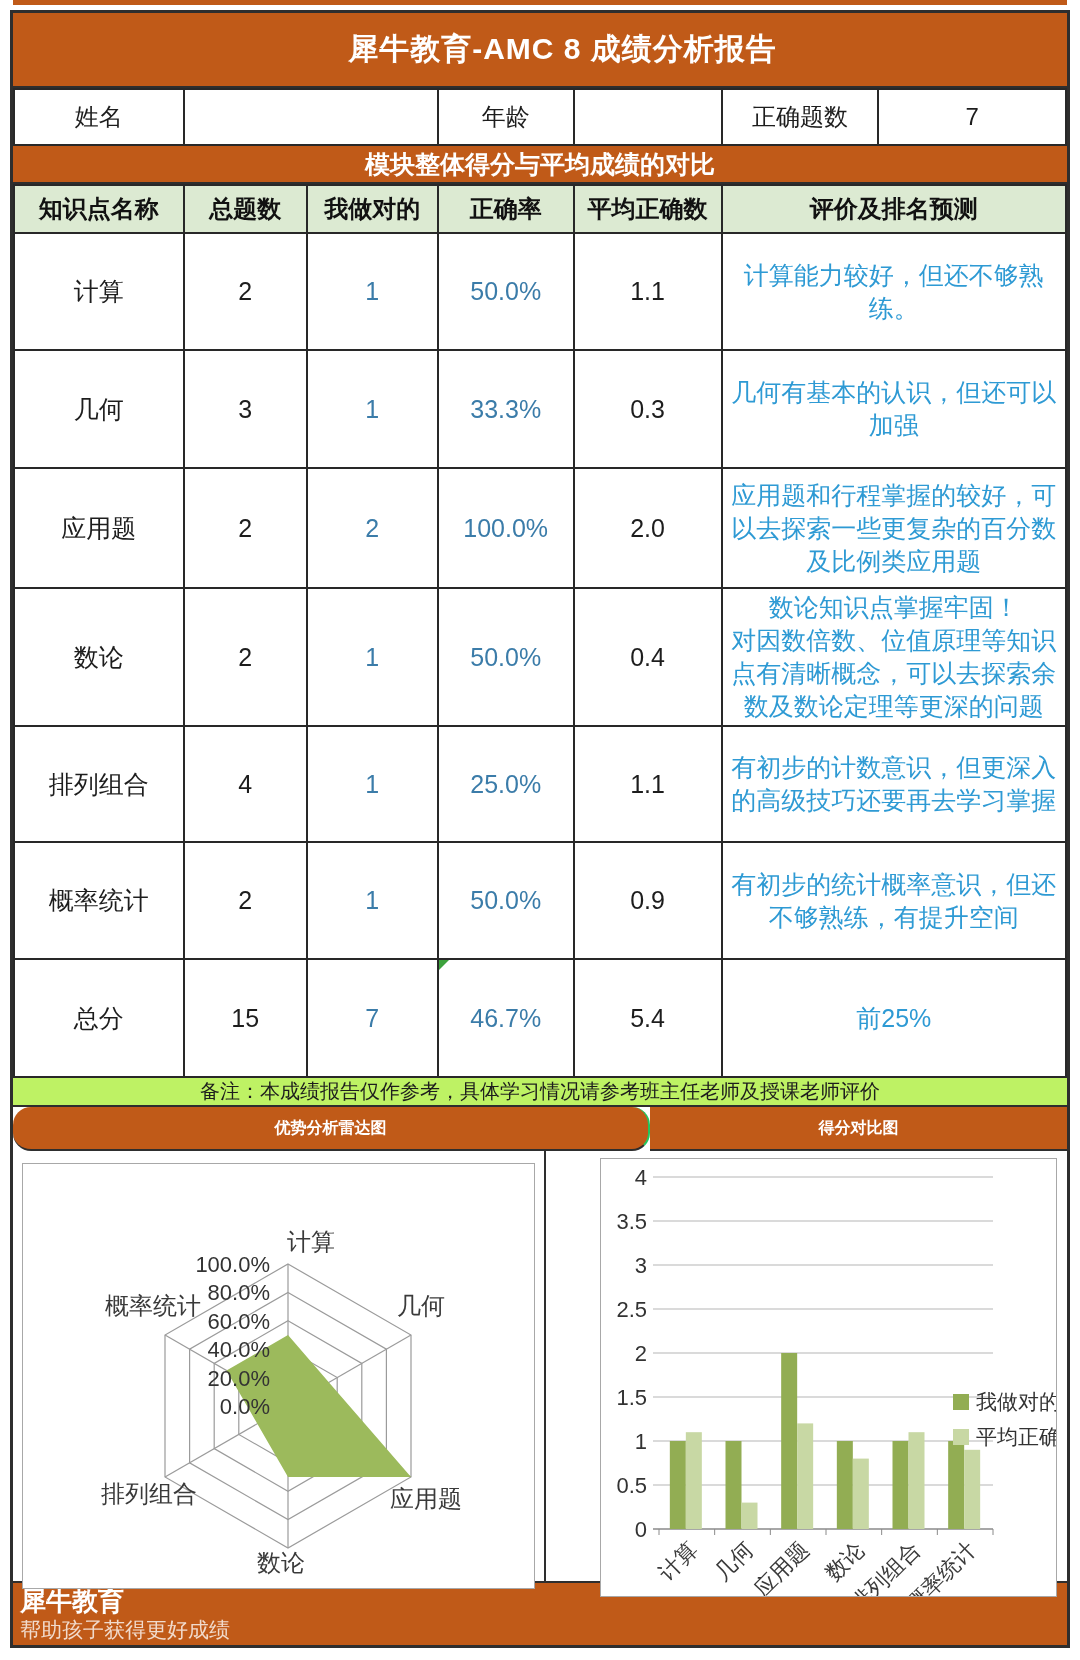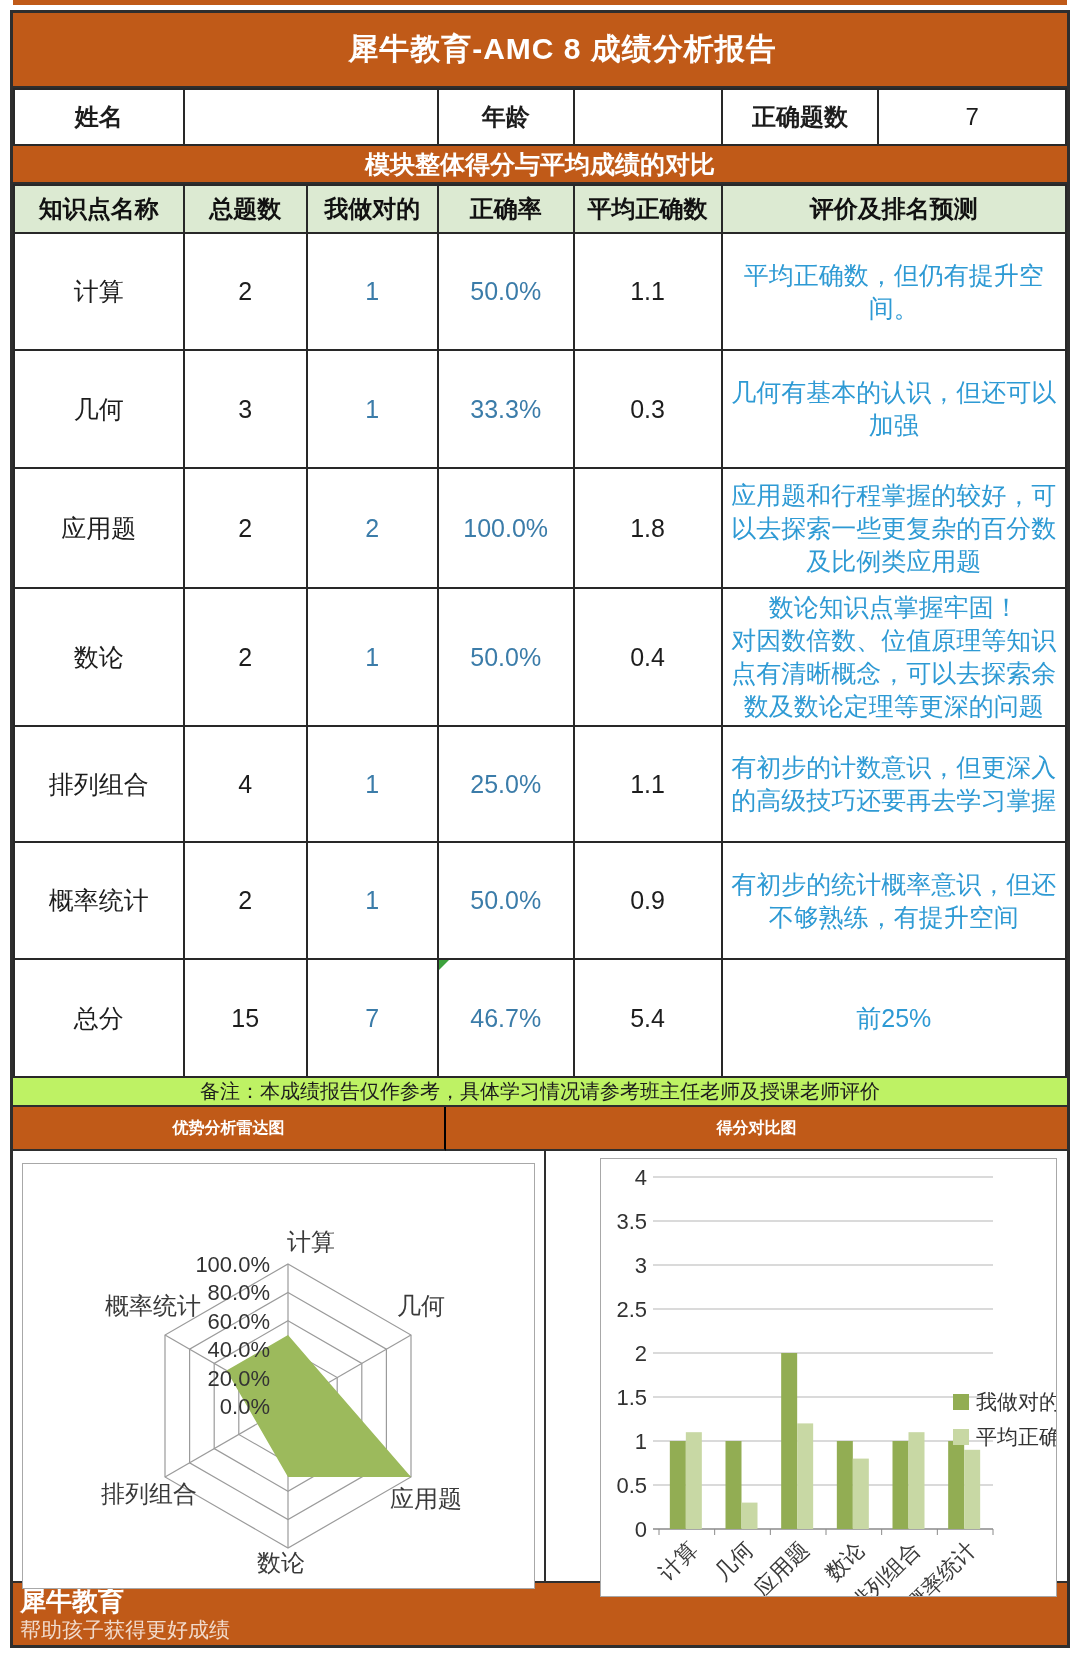--- a/index.html
+++ b/index.html
@@ -5,34 +5,34 @@
   html,body{margin:0;padding:0;background:#ffffff;}
   body{width:1080px;height:1660px;position:relative;font-family:"Liberation Sans","DejaVu Sans",sans-serif;color:#1d1d1d;}
   .top-strip{position:absolute;top:0;left:13px;right:13px;height:5px;background:#c05a18;}
   .frame{position:absolute;left:10px;top:10px;width:1060px;height:1638px;border:3px solid #2e2e2e;box-sizing:border-box;background:#fff;display:flex;flex-direction:column;}
   .band{background:#c05a18;display:flex;align-items:center;justify-content:center;color:#fff;font-weight:bold;border-bottom:2px solid #2e2e2e;box-sizing:border-box;flex:0 0 auto;}
   .title-band{height:75px;font-size:30px;letter-spacing:1px;padding-left:45px;}
   .section-band{height:38px;font-size:25px;font-family:Liberation Mono, monospace;}
   table{border-collapse:collapse;width:100%;table-layout:fixed;}
   td,th{border:2px solid #282828;text-align:center;vertical-align:middle;padding:2px 6px;box-sizing:border-box;background:#fff;overflow:hidden;}
   .info-table td{height:56px;font-size:24px;}
-  .info-label{font-weight:bold;}
+  .info-label{font-weight:normal;}
   .info-value{font-size:26px;}
   .main-table th{background:#dcead2;font-size:24px;font-weight:bold;height:48px;color:#111;}
   .main-table td{font-size:25px;}
   .cell-name{font-size:25px;}
   .cell-blue{color:#3b7ca9;}
   .cell-comment{color:#2e9ad4;font-size:23px;line-height:1.32;white-space:pre-line;}
   .cell-rank{color:#2e9ad4;font-size:25px;}
   .rate-cell{position:relative;margin-top:36px;}
   .corner-mark{position:absolute;top:0;left:0;width:0;height:0;border-top:10px solid #3da23d;border-right:10px solid transparent;}
   .note-row{height:29px;border-bottom:2px solid #2e2e2e;display:flex;align-items:center;justify-content:center;font-size:20px;box-sizing:border-box;flex:0 0 auto;background:#bef264;}
   .chart-heads{display:flex;flex:0 0 auto;height:44px;}
   .chart-heads .band{flex:0 0 auto;height:44px;border-bottom:2px solid #2e2e2e;}
-  .head-left{width:433px;border-right:2px solid #000000;}
+  .head-left{width:637px;border-right:2px solid #22c55e;border-radius:18px;}
   .head-right{flex:1 1 auto !important;}
   .charts{flex:1 1 auto;display:flex;border-bottom:2px solid #2e2e2e;box-sizing:border-box;background:#fff;}
   .panel{position:relative;box-sizing:border-box;}
   .panel-left{width:533px;border-right:2px solid #2e2e2e;}
   .panel-right{flex:1;}
   .chart-box{position:absolute;border:1px solid #a8a8a8;background:#fff;}
   .radar-box{left:9px;top:12px;width:511px;height:424px;}
   .bar-box{left:54px;top:7px;width:455px;height:437px;}
   .footer{flex:0 0 auto;height:62px;background:#c05a18;display:flex;flex-direction:column;align-items:flex-start;justify-content:center;gap:2px;padding-left:7px;}
   .footer-brand{color:#fff;font-weight:bold;font-size:26px;line-height:1.1;}
@@ -88,36 +88,36 @@
       <th>正确率</th>
       <th>平均正确数</th>
       <th>评价及排名预测</th>
     </tr>
     <tr style="height:117px">
       <td class="cell-name">计算</td>
       <td>2</td>
       <td class="cell-blue">1</td>
       <td class="cell-blue">50.0%</td>
       <td>1.1</td>
-      <td class="cell-comment">平均正确数，但仍有提升空间。</td>
+      <td class="cell-comment">计算能力较好，但还不够熟练。</td>
     </tr>
     <tr style="height:118px">
       <td class="cell-name">几何</td>
       <td>3</td>
       <td class="cell-blue">1</td>
       <td class="cell-blue">33.3%</td>
       <td>0.3</td>
       <td class="cell-comment">几何有基本的认识，但还可以加强</td>
     </tr>
     <tr style="height:120px">
       <td class="cell-name">应用题</td>
       <td>2</td>
       <td class="cell-blue">2</td>
       <td class="cell-blue">100.0%</td>
-      <td>1.8</td>
+      <td>2.0</td>
       <td class="cell-comment">应用题和行程掌握的较好，可以去探索一些更复杂的百分数及比例类应用题</td>
     </tr>
     <tr style="height:122px">
       <td class="cell-name">数论</td>
       <td>2</td>
       <td class="cell-blue">1</td>
       <td class="cell-blue">50.0%</td>
       <td>0.4</td>
       <td class="cell-comment">数论知识点掌握牢固！
 对因数倍数、位值原理等知识点有清晰概念，可以去探索余数及数论定理等更深的问题</td>

